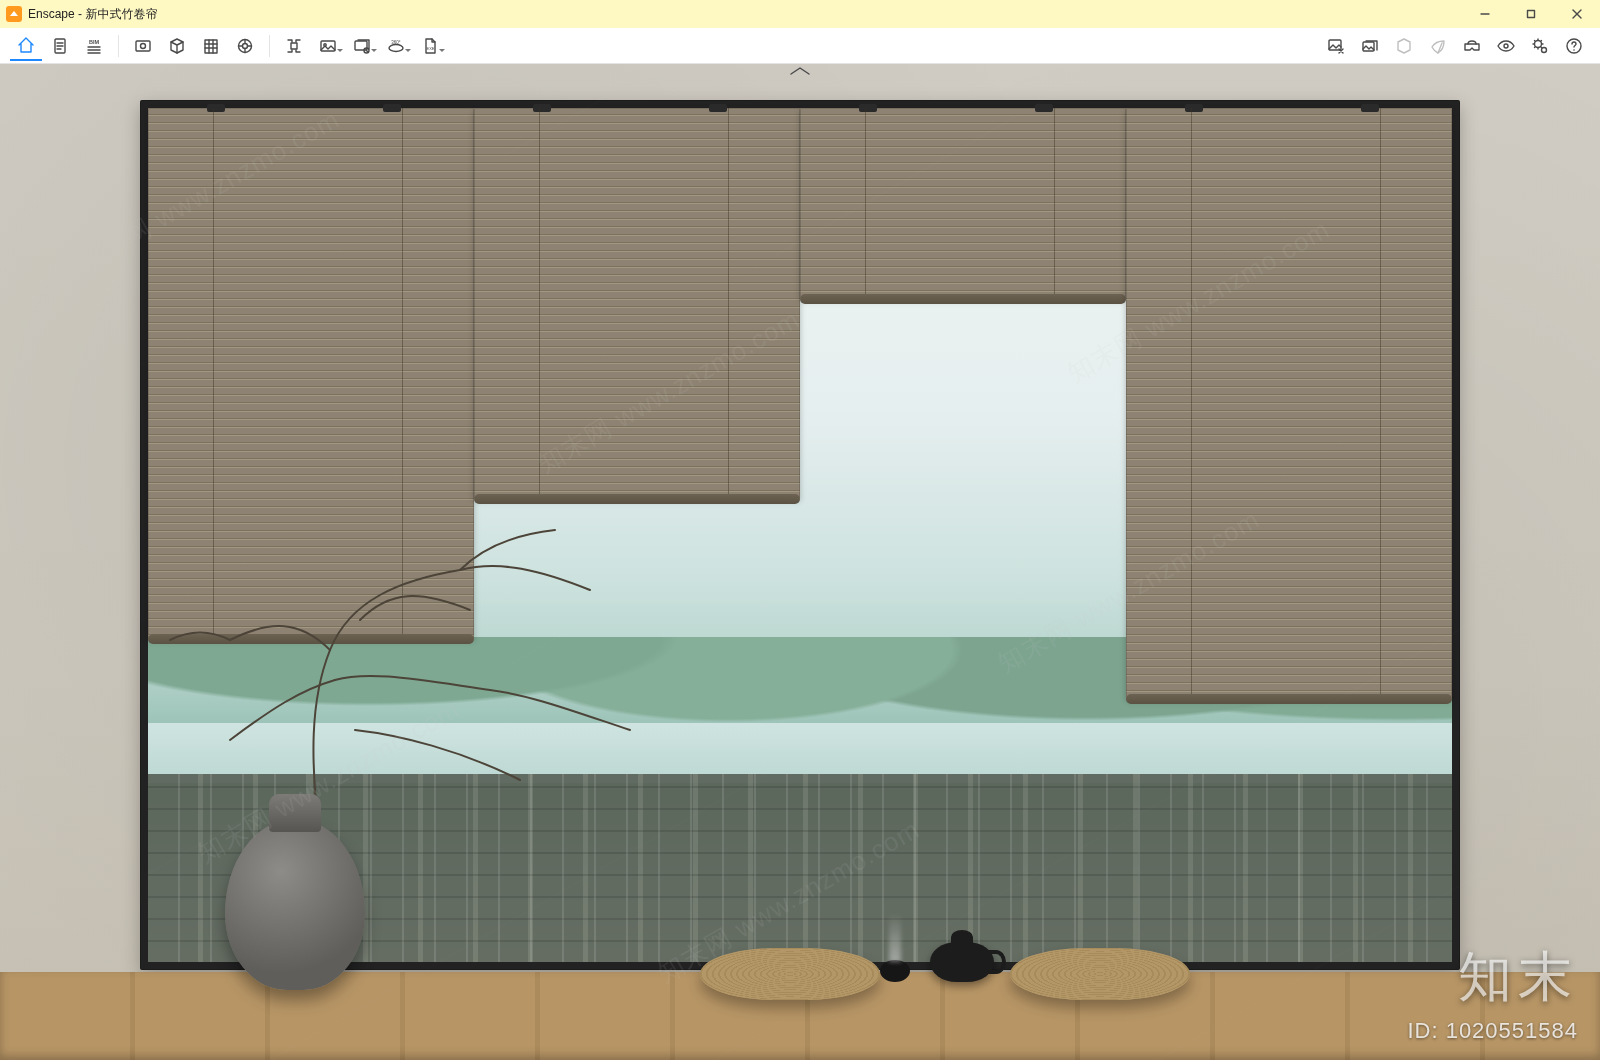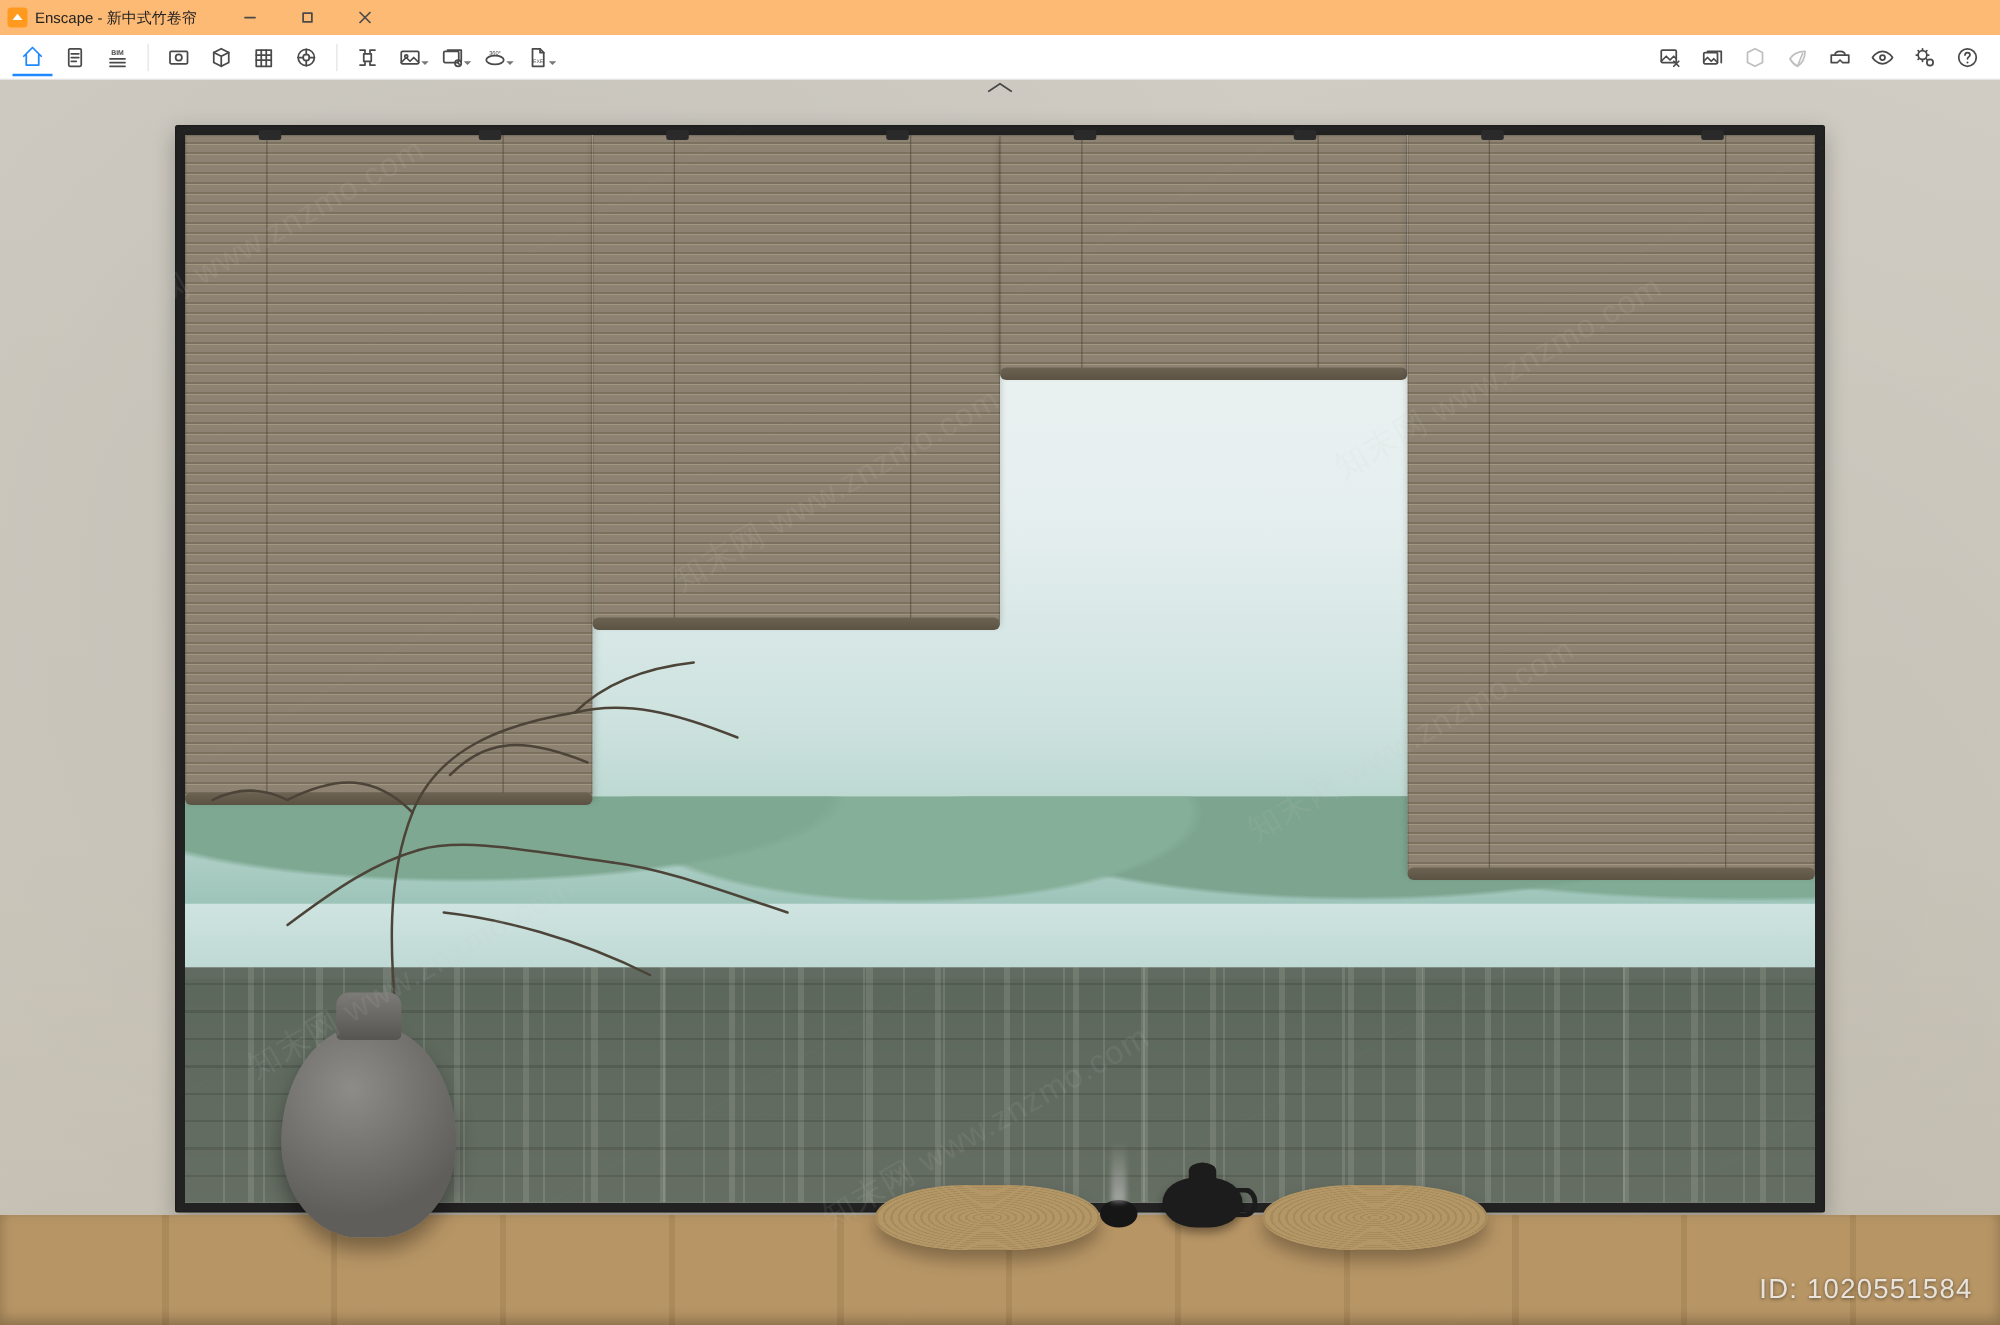--- a/index.html
+++ b/index.html
@@ -18,23 +18,23 @@
     display: flex;
     flex-direction: column;
     outline: 1px solid #ddd;
   }
 
   
   .titlebar {
     height: 28px;
     display: flex;
     align-items: center;
-    justify-content: flex-start;
+    justify-content: space-between;
     padding-left: 6px;
-    background: #fdba74;
+    background: #fef9c3;
     gap: 20px;
   }
   .titlebar-left { display: flex; align-items: center; gap: 6px; }
   .app-icon-box {
     width: 16px; height: 16px;
     background: #ff9a1f;
     border-radius: 3px;
     display:flex; align-items:center; justify-content:center;
   }
   .app-icon-box svg { width: 10px; height: 10px; }
@@ -534,17 +534,18 @@
 
     <div class="wm">
       <span class="wm-text" style="top:110px;left:60px">知末网 www.znzmo.com</span>
       <span class="wm-text" style="top:310px;left:520px">知末网 www.znzmo.com</span>
       <span class="wm-text" style="top:510px;left:980px">知末网 www.znzmo.com</span>
       <span class="wm-text" style="top:700px;left:180px">知末网 www.znzmo.com</span>
       <span class="wm-text" style="top:220px;left:1050px">知末网 www.znzmo.com</span>
       <span class="wm-text" style="top:820px;left:640px">知末网 www.znzmo.com</span>
     </div>
 
+    <div class="footer-brand">知末</div>
     <div class="footer-id">
       <span>ID: </span><span>1020551584</span>
     </div>
   </div>
 </div>
 
 </body></html>

